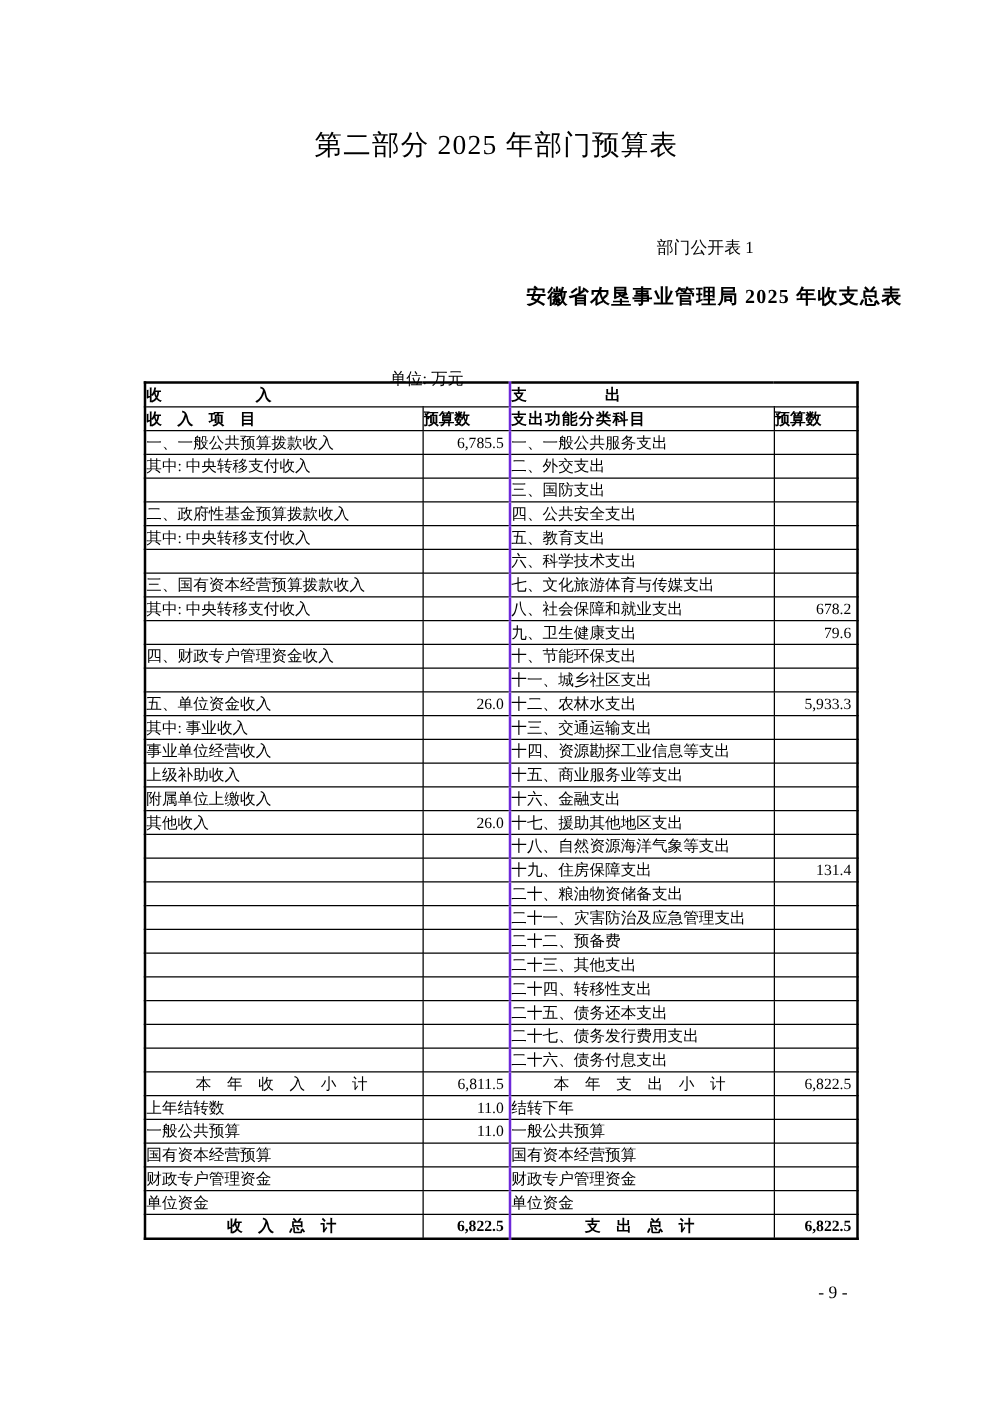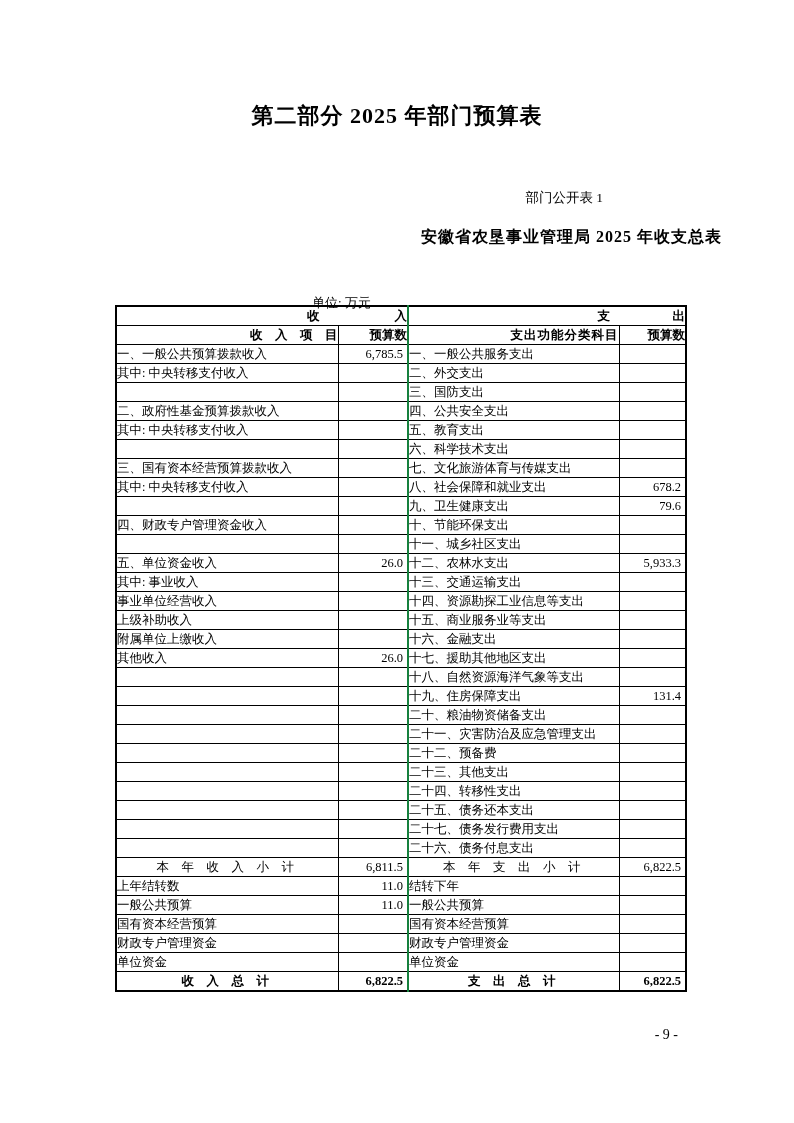--- a/index.html
+++ b/index.html
@@ -3,21 +3,21 @@
 <meta charset="utf-8">
 <style>
   html,body { margin:0; padding:0; background:#ffffff; }
   .page {
     position:relative; width:794px; height:1123px; background:#ffffff;
     font-family:"Liberation Serif","DejaVu Serif",serif; color:#000;
     overflow:hidden;
   }
   .part-title {
     position:absolute; top:101px; left:0; width:100%;
-    text-align:center; font-size:22px; font-weight:bold; letter-spacing:1px;
+    text-align:center; font-size:22px; font-weight:normal; letter-spacing:1px;
     margin:0;
   }
   .table-note {
     position:absolute; top:189px; left:0; right:191px;
     text-align:right; font-size:13.5px;
   }
   .table-title {
     position:absolute; top:227px; left:0; right:72px;
     text-align:right; font-size:16px; font-weight:bold; letter-spacing:1px;
     margin:0;
@@ -30,22 +30,22 @@
     position:absolute; top:305px; left:115px;
     border-collapse:collapse; table-layout:fixed;
     width:571px; font-size:12.5px;
   }
   table.budget th, table.budget td {
     border:1px solid #000; height:18px; padding:0 4px 0 0;
     overflow:hidden; white-space:nowrap; line-height:17px;
     font-weight:normal;
   }
   table.budget { border:2px solid #000; }
-  table.budget .mid { border-left:2px solid #15803d; }
-  table.budget thead th { text-align:right; font-weight:bold; padding:0; }
+  table.budget .mid { border-left:2px solid #6d28d9; }
+  table.budget thead th { text-align:left; font-weight:bold; padding:0; }
   table.budget thead th.fn { letter-spacing:1px; }
   td.c-val { text-align:right; }
   td.c-item { text-align:left; }
   .ind-i0 { padding-left:6px; }
   .ind-i1 { padding-left:22px; }
   .ind-i2 { padding-left:48px; }
   .ind-i3 { padding-left:80px; }
   .ind-ic { text-align:center !important; padding-left:0;margin-left:25px; }
   .ind-e0 { padding-left:8px; }
   .ind-e1 { padding-left:35px; }

